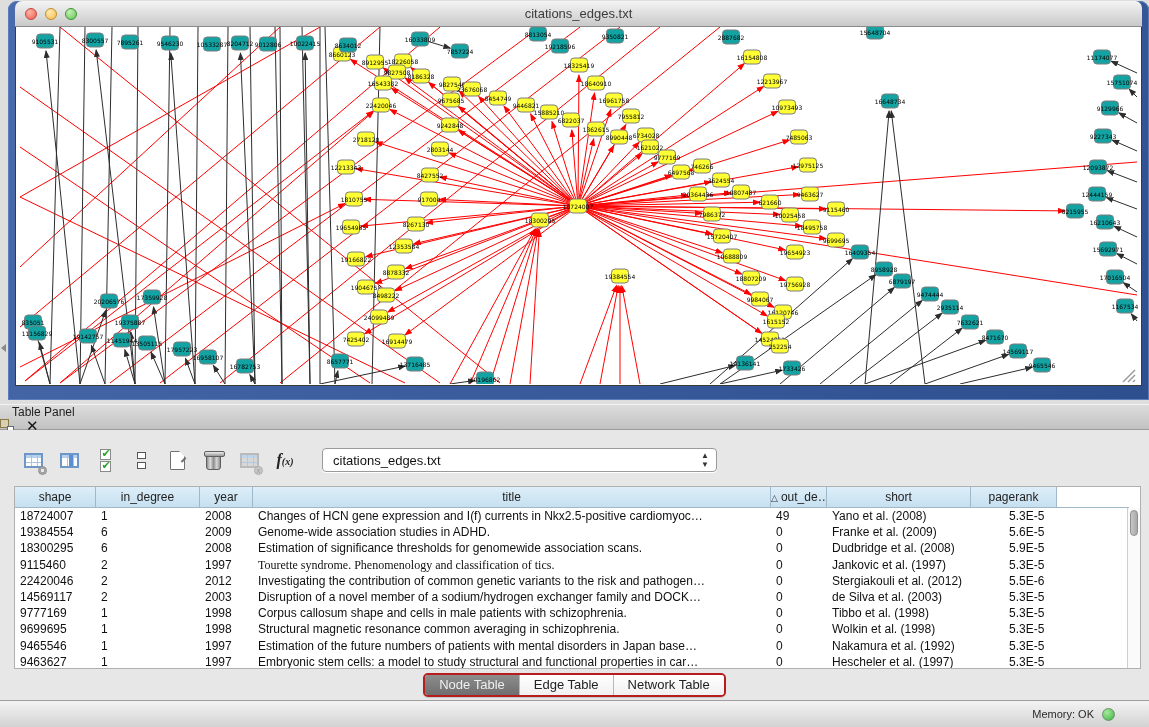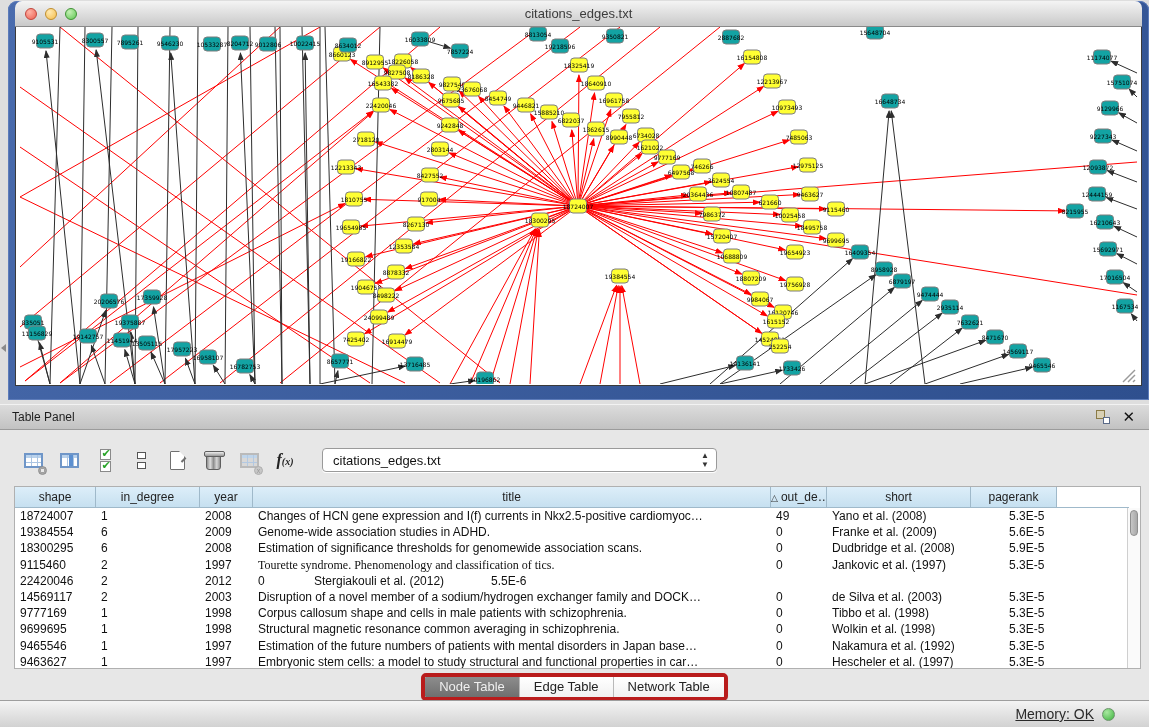--- a/index.html
+++ b/index.html
@@ -24,21 +24,21 @@
     border:1px solid #3a3a3a; border-top:none; overflow:hidden; }
   #graph-svg { display:block; }
 
   
   #gutter-arrow { position:absolute; left:1px; top:344px; width:0; height:0;
     border-top:4px solid transparent; border-bottom:4px solid transparent; border-right:5px solid #8a8a8a; }
 
   
   #tp-header { position:absolute; left:0; top:404px; width:1149px; height:26px;
     background:linear-gradient(#dcdcdc,#c2c2c2); border-top:1px solid #f2f2f2;
-    border-bottom:1px solid #9b9b9b; display:flex; align-items:center; }
+    border-bottom:1px solid #9b9b9b; display:flex; align-items:flex-start;flex-direction:column; }
   #tp-title { font-size:12px; color:#1e1e1e; padding-left:12px; flex:1; }
   #tp-icons { display:flex; align-items:center; gap:12px; padding-right:14px; }
   #float-icon { position:relative; width:14px; height:14px; }
   #float-icon .sq1 { position:absolute; left:0; top:0; width:9px; height:9px; border:1.5px solid #8a7a46; background:#d8d0b4;}
   #float-icon .sq2 { position:absolute; right:0; bottom:0; width:7px; height:7px; border:1.5px solid #5a6a88; background:#fff;}
   #tp-close { font-size:15px; font-weight:bold; color:#111; line-height:14px; cursor:default; }
 
   #tp-body { position:absolute; left:0; top:430px; width:1149px; height:270px; background:#e7e7e7; }
 
   
@@ -92,32 +92,32 @@
   .trow { display:flex; height:16.2px; }
   .tcell { font-size:12px; color:#101010; line-height:16px; white-space:nowrap; overflow:hidden;
     padding-left:5px; }
   .tcell.pr { padding-left:38px; }
   #vscroll { position:absolute; right:0; top:21px; bottom:0; width:13px; background:#fafafa; border-left:1px solid #cfcfcf; }
   #vthumb { position:absolute; left:2px; top:2px; width:8px; height:26px; border-radius:4px;
     background:linear-gradient(90deg,#c7c7c7,#a9a9a9); border:1px solid #8f8f8f; }
 
   
   #tp-tabs { position:absolute; left:0; top:243px; width:1149px; display:flex; justify-content:center; }
-  #seg { display:flex; border:4px solid #b91c1c; border-radius:5px; overflow:hidden; background:#fdfdfd;
+  #seg { display:flex; border:2px solid #b91c1c; border-radius:5px; overflow:hidden; background:#fdfdfd;
     box-shadow:0 1px 1px rgba(0,0,0,.15); }
   .seg-btn { height:20px; line-height:20px; font-size:13px; padding:0 14px; color:#222;
     border-right:1px solid #b9b9b9; background:linear-gradient(#ffffff,#f1f1f1); }
   .seg-btn:last-child { border-right:none; }
   .seg-btn.sel { background:linear-gradient(#8d8d8d,#6f6f6f); color:#efefef; }
 
   
   #status-bar { position:absolute; left:0; top:700px; width:1149px; height:27px;
     background:linear-gradient(#f4f4f4,#d2d2d2); border-top:1px solid #9e9e9e;
     display:flex; align-items:center; justify-content:flex-end; gap:8px; padding-right:34px; }
-  #mem-label { font-size:14px; color:#2a2a2a;text-decoration:underline; }
+  #mem-label { font-size:11px; color:#2a2a2a; }
   #mem-dot { width:13px; height:13px; border-radius:50%;
     background:radial-gradient(circle at 35% 30%,#a8e8a0,#3db33d); border:1px solid #6a936a; }
 </style>
 </head>
 <body>
 
 <div id="desktop">
 
   <div id="net-window">
     <div id="titlebar">
@@ -912,20 +912,21 @@
             <div class="tcell" style="width: 53px;">1997</div>
             <div class="tcell" style="width: 518px; font-family: Liberation Serif, serif;">Tourette syndrome. Phenomenology and classification of tics.</div>
             <div class="tcell" style="width: 56px;">0</div>
             <div class="tcell" style="width: 144px;">Jankovic et al. (1997)</div>
             <div class="tcell pr" style="width: 86px;">5.3E-5</div>
           </div>
           <div class="trow">
             <div class="tcell" style="width: 81px;">22420046</div>
             <div class="tcell" style="width: 104px;">2</div>
             <div class="tcell" style="width: 53px;">2012</div>
+            <div class="tcell" style="width: 518px;">Investigating the contribution of common genetic variants to the risk and pathogen…</div>
             <div class="tcell" style="width: 56px;">0</div>
             <div class="tcell" style="width: 144px;">Stergiakouli et al. (2012)</div>
             <div class="tcell pr" style="width: 86px;">5.5E-6</div>
           </div>
           <div class="trow">
             <div class="tcell" style="width: 81px;">14569117</div>
             <div class="tcell" style="width: 104px;">2</div>
             <div class="tcell" style="width: 53px;">2003</div>
             <div class="tcell" style="width: 518px;">Disruption of a novel member of a sodium/hydrogen exchanger family and DOCK…</div>
             <div class="tcell" style="width: 56px;">0</div>

